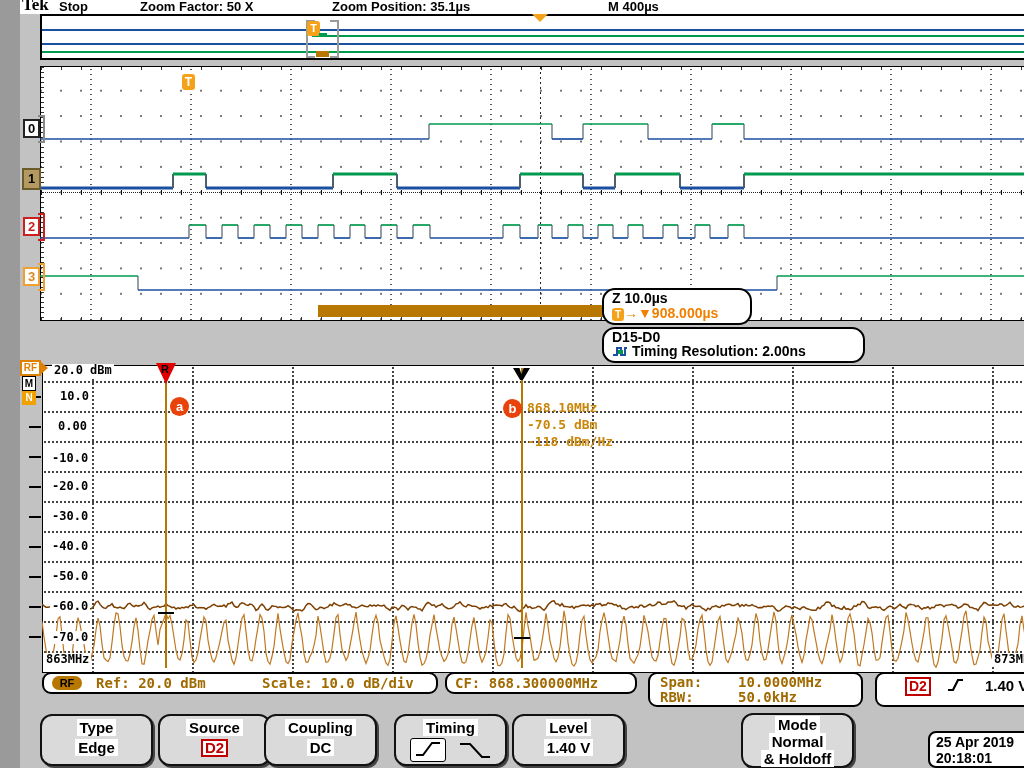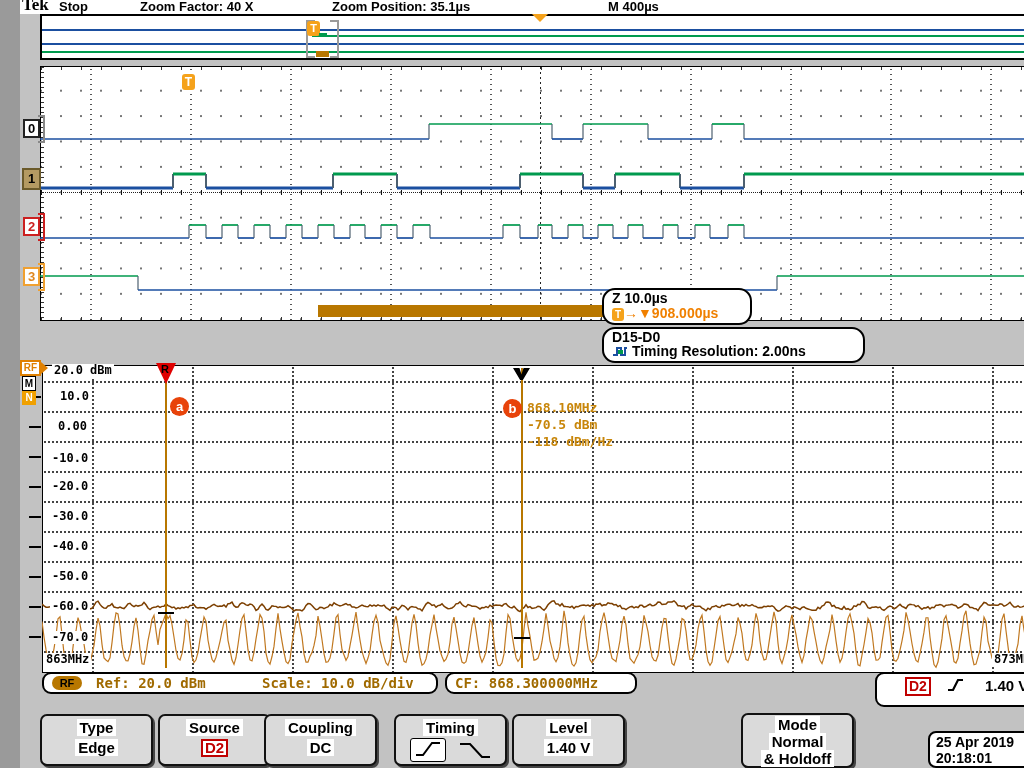--- a/index.html
+++ b/index.html
@@ -65,36 +65,36 @@
 
   
   .rbox{background:#fff;border:2px solid #000;border-radius:9px;}
   .amber{color:#a06a00;font-family:"DejaVu Sans Mono",monospace;font-weight:bold;font-size:14px;white-space:nowrap;}
   .rf-pill{background:#b87700;color:#000;font-weight:bold;font-size:11px;text-align:center;border-radius:8px;
            font-family:"Liberation Sans",sans-serif;}
   .d2-tag{color:#c00000;border:2px solid #c00000;font-weight:bold;font-size:14px;padding:0 2px;line-height:15px;}
 
   
   .btn{position:absolute;top:714px;width:109px;height:48px;background:#dadada;border:2px solid #111;
-       border-radius:7px;box-shadow:2px 2px 0 #444;text-align:center;color:#000;}
+       border-radius:12px;box-shadow:2px 2px 0 #444;text-align:center;color:#000;}
   .btn .title{display:inline-block;background:#fff;padding:0 3px;font-weight:bold;font-size:15px;margin-top:3px;}
   .btn .value{display:inline-block;background:#fff;padding:0 3px;font-weight:bold;font-size:15px;margin-top:2px;}
   .slope-sel{position:absolute;left:14px;top:22px;width:34px;height:22px;background:#fff;border:1px solid #000;border-radius:3px;}
   .date-box{left:908px;top:731px;width:110px;height:33px;background:#fff;border:2px solid #000;border-radius:8px;
             text-align:left;padding-left:6px;font-weight:bold;font-size:14px;line-height:16px;color:#000;}
 </style>
 </head>
 <body>
 
 <div id="screen">
 
   <div class="abs top-bar">
     <span class="tek-logo">Tek</span>
     <span style="left:39px;">Stop</span>
-    <span style="left:120px;">Zoom Factor: 40 X</span>
+    <span style="left:120px;">Zoom Factor: 50 X</span>
     <span style="left:312px;">Zoom Position: 35.1µs</span>
     <span style="left:588px;">M 400µs</span>
   </div>
 
   <div class="abs overview">
     <div class="ov-line" style="left:0;right:0;top:13px;background:#1b4fa0;"></div>
     <div class="ov-line" style="left:270px;right:0;top:19px;background:#009a4e;"></div>
     <div class="ov-line" style="left:0;right:0;top:27px;background:#1b4fa0;"></div>
     <div class="ov-line" style="left:0;right:0;top:35px;background:#009a4e;"></div>
     <div class="ov-bracket brk-l" style="left:264px;"></div>
@@ -295,20 +295,26 @@
   </div>
 
   <div class="abs rbox" style="left:22px;top:672px;width:392px;height:18px;">
     <span class="abs rf-pill" style="left:8px;top:2px;width:30px;height:14px;line-height:14px;">RF</span>
     <span class="abs amber" style="left:52px;top:1px;">Ref: 20.0 dBm</span>
     <span class="abs amber" style="left:218px;top:1px;">Scale: 10.0 dB/div</span>
   </div>
   <div class="abs rbox" style="left:425px;top:672px;width:188px;height:18px;">
     <span class="abs amber" style="left:8px;top:1px;">CF: 868.300000MHz</span>
   </div>
+  <div class="abs rbox" style="left:628px;top:672px;width:211px;height:31px;">
+    <span class="abs amber" style="left:10px;top:0;">Span:</span>
+    <span class="abs amber" style="left:88px;top:0;">10.0000MHz</span>
+    <span class="abs amber" style="left:10px;top:15px;">RBW:</span>
+    <span class="abs amber" style="left:88px;top:15px;">50.0kHz</span>
+  </div>
   <div class="abs rbox" style="left:855px;top:672px;width:163px;height:31px;">
     <span class="abs d2-tag" style="left:28px;top:3px;">D2</span>
     <svg class="abs" style="left:70px;top:3px;" width="18" height="16">
       <polyline points="1,13 6,13 11,3 16,3" fill="none" stroke="#000" stroke-width="2.2"></polyline>
     </svg>
     <span class="abs" style="left:108px;top:3px;font-weight:bold;font-size:15px;color:#000;">1.40 V</span>
   </div>
 
   <div class="btn" style="left:20px;">
     <div><span class="title">Type</span></div>

